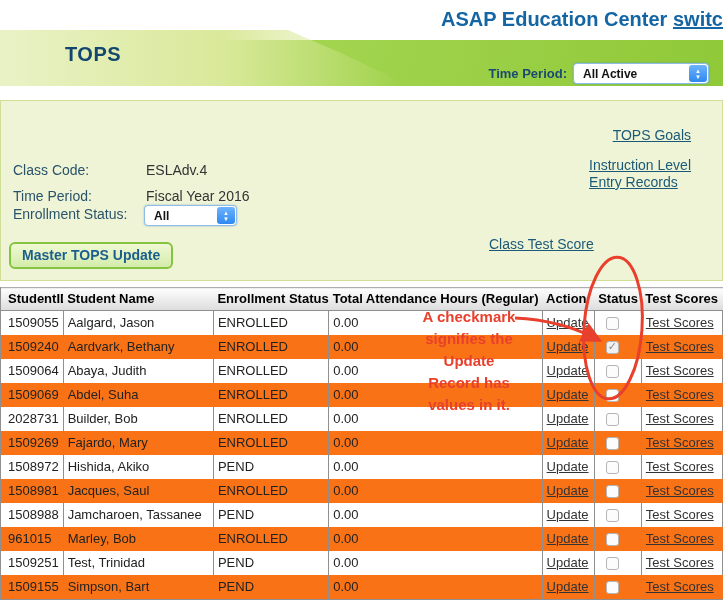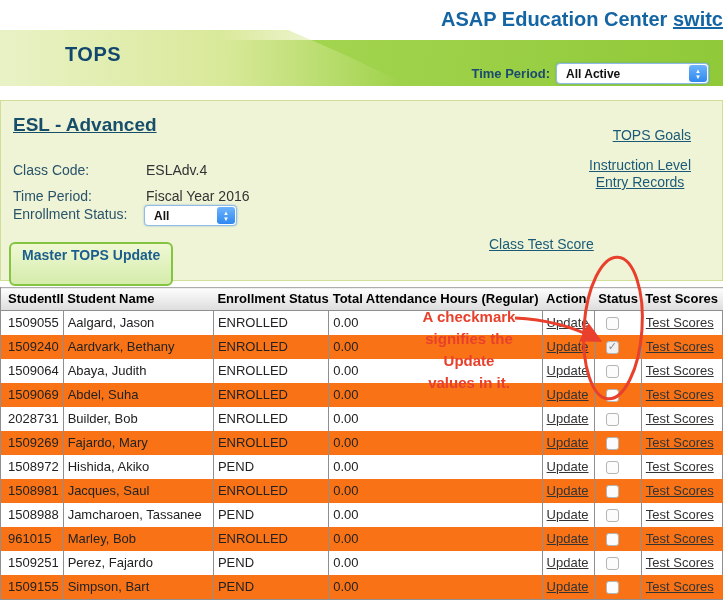--- a/index.html
+++ b/index.html
@@ -25,34 +25,34 @@
   .tp-label { font-size:13px; font-weight:bold; color:#1b4a70; }
 
   
   .mac-select { position:relative; background:#fff; border:1px solid #8fbce6; border-radius:4px;
                 height:21px; display:flex; align-items:center; font-size:12px; font-weight:bold;
                 color:#111; padding-left:9px; cursor:pointer; box-shadow:0 0 2px rgba(60,130,220,.55); }
   .mac-select .stepper { position:absolute; right:1px; top:1px; bottom:1px; width:18px;
                  border-radius:3px; background:linear-gradient(#6db4fd,#2f88f0);
                  display:flex; flex-direction:column; align-items:center; justify-content:center;
                  color:#fff; font-size:6px; line-height:6px; }
-  .sel-time { width:153px; }
+  .sel-time { width:136px; }
   .sel-enroll { width:93px; }
 
   
   .panel { top:100px; left:0; width:723px; height:181px; background:#f0f4d6; border:1px solid #cfdf95; }
   .panel-title { position:absolute; left:12px; top:13px; font-size:19px; font-weight:bold;
                  color:#174f6b; text-decoration:underline; cursor:pointer; }
   .p-link { color:#1a5a78; text-decoration:underline; font-size:14px; cursor:pointer; }
   .link-goals { position:absolute; right:31px; top:26px; }
-  .link-ilevel { position:absolute; right:31px; top:56px; text-align:center; line-height:17px; }
+  .link-ilevel { position:absolute; right:31px; top:56px; text-align:left; line-height:17px; }
   .link-ctest  { position:absolute; left:480px; top:135px;margin-left:8px; }
   .fld-label { position:absolute; left:12px; font-size:14px; color:#29536a; }
   .fld-value { position:absolute; left:145px; font-size:14px; color:#333; }
-  .master-btn { position:absolute; left:8px; top:141px; padding:3px 11px 21px;
+  .master-btn { position:absolute; left:8px; top:141px; padding:3px 11px 4px;
                 border:2px solid #85c440; border-radius:6px;
                 background:linear-gradient(#f0f8d4,#d4ecab);
                 color:#1b5e8e; font-weight:bold; font-size:14px; cursor:pointer; }
 
   
   .tbl-wrap { top:287px; left:0; width:723px; }
   table { border-collapse:collapse; width:723px; table-layout:fixed; }
   th { background:linear-gradient(#fdfdfd,#dcdcdc); border-top:1px solid #adadad;
        border-bottom:1px solid #8f8f8f; font-size:13px; font-weight:bold; color:#000;
        text-align:left; padding:3px 4px 4px; white-space:nowrap; overflow:hidden; }
@@ -92,21 +92,20 @@
         <span>All Active</span>
         <span class="stepper">
             <span>▲</span>
             <span>▼</span>
           </span>
       </div>
     </div>
   </div>
 
   <div class="abs panel">
-    <a class="panel-title">ESL - Advanced</a>
     <a class="p-link link-goals">TOPS Goals</a>
     <div class="p-link link-ilevel">
       <div>Instruction Level</div>
       <div>Entry Records</div>
     </div>
     <a class="p-link link-ctest">Class Test Score</a>
 
     <span class="fld-label" style="top:61px">Class Code:</span>
     <span class="fld-value" style="top:61px">ESLAdv.4</span>
     <span class="fld-label" style="top:87px">Time Period:</span>
@@ -242,21 +241,21 @@
       <td>Marley, Bob</td>
       <td>ENROLLED</td>
       <td>0.00</td>
       <td><a class="row-link">Update</a></td>
       <td><span class="cbx"></span></td>
       <td><a class="row-link">Test Scores</a></td>
     </tr>
 
     <tr>
       <td class="c-first">1509251</td>
-      <td>Perez, Fajardo</td>
+      <td>Test, Trinidad</td>
       <td>PEND</td>
       <td>0.00</td>
       <td><a class="row-link">Update</a></td>
       <td><span class="cbx"></span></td>
       <td><a class="row-link">Test Scores</a></td>
     </tr>
 
     <tr class="even">
       <td class="c-first">1509155</td>
       <td>Simpson, Bart</td>
@@ -268,20 +267,21 @@
     </tr>
   </tbody>
     </table>
     </div>
   </div>
 
   <div class="abs note-text" id="note-text">
       <div>A checkmark</div>
       <div>signifies the</div>
       <div>Update</div>
+      <div>Record has</div>
       <div>values in it.</div>
     </div>
 
   <svg id="overlay" viewBox="0 0 723 600">
     <defs>
       <marker id="arrowhead" markerWidth="7" markerHeight="7" refX="5" refY="3.5" orient="auto">
         <path d="M0,0 L7,3.5 L0,7 Z" fill="#e8402c"></path>
       </marker>
     </defs>
     <ellipse cx="613" cy="328" rx="29" ry="71" fill="none" stroke="#e8402c" stroke-width="3" transform="rotate(4 613 328)"></ellipse>

